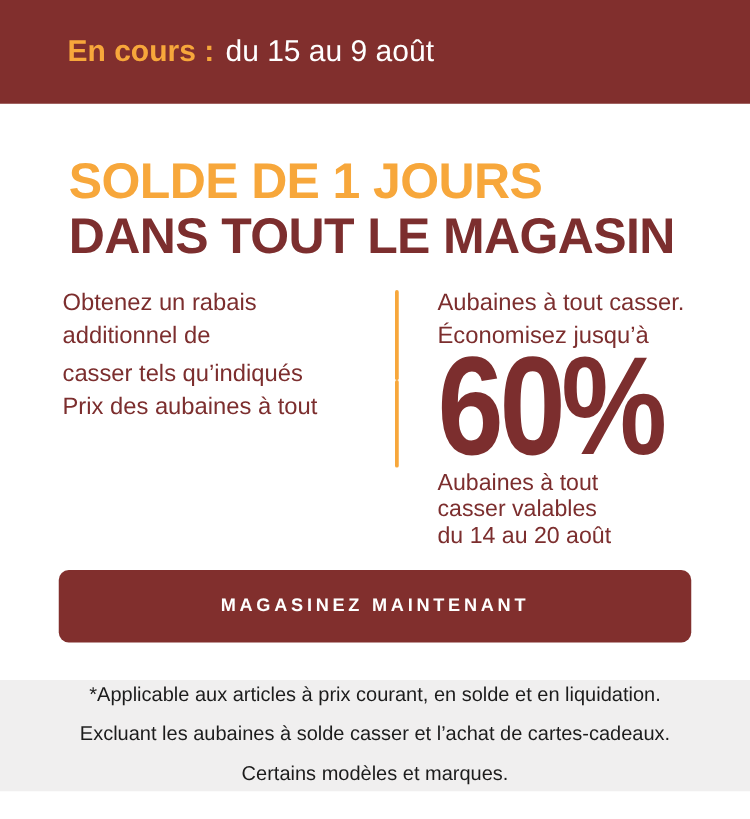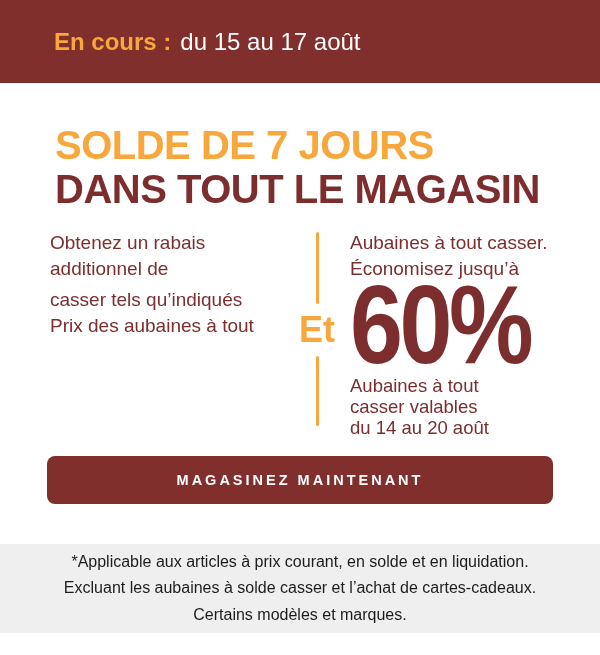--- a/index.html
+++ b/index.html
@@ -66,66 +66,65 @@
   }
   .div-seg{ width:3px; background:var(--orange,#F7A73B); border-radius:2px; }
   .seg-top{ height:72px; }
   .seg-bottom{ height:70px; }
   .et-label{
     color:var(--orange,#F7A73B); font-size:36px; font-weight:700; line-height:52px;
   }
 
   
   .cta{
-    position:absolute; top:456px; left:47px; width:506px; height:48px;
+    position:absolute; top:456px; left:47px; width:506px; height:58px;
     background:var(--maroon,#812F2D); border:none; border-radius:8px;
     color:#fff; font-family:inherit; font-size:14.5px; font-weight:700;
     letter-spacing:3px; cursor:pointer;
     display:flex; align-items:center; justify-content:center;
   }
 
   
   .footer{
     position:absolute; top:544px; left:0; width:600px; height:89px;
     background:var(--footer-bg,#F0EFEF);
-    display:flex; flex-direction:column; align-items:center; justify-content:center;
+    display:flex; flex-direction:column; align-items:center; justify-content:space-between;
     color:var(--disclaimer-text,#1C1C1C);
     font-size:16px; line-height:26.5px; text-align:center;
   }
   .footer .disc-line{ display:block; white-space:nowrap; }
 </style>
 </head>
 <body>
 
 <div class="banner">
 
   <header class="top-bar">
     <span class="status">En cours :</span>
-    <span class="dates">du 15 au 17 août</span>
+    <span class="dates">du 15 au 9 août</span>
   </header>
 
   <h1 class="headline">
-    <span class="hl1">SOLDE DE 7 JOURS</span>
+    <span class="hl1">SOLDE DE 1 JOURS</span>
     <span class="hl2">DANS TOUT LE MAGASIN</span>
   </h1>
 
   <section class="offer offer-left">
     <p class="intro">
       <span class="intro-line">Obtenez un rabais</span>
       <span class="intro-line">additionnel de</span>
     </p>
     <p class="notes">
       <span class="note-line">casser tels qu’indiqués</span>
       <span class="note-line">Prix des aubaines à tout</span>
     </p>
   </section>
 
   <div class="divider">
     <span class="div-seg seg-top"></span>
-    <span class="et-label">Et</span>
     <span class="div-seg seg-bottom"></span>
   </div>
 
   <section class="offer offer-right">
     <p class="intro">
       <span class="intro-line">Aubaines à tout casser.</span>
       <span class="intro-line">Économisez jusqu’à</span>
     </p>
     <span class="big-value">60%</span>
     <p class="notes">

